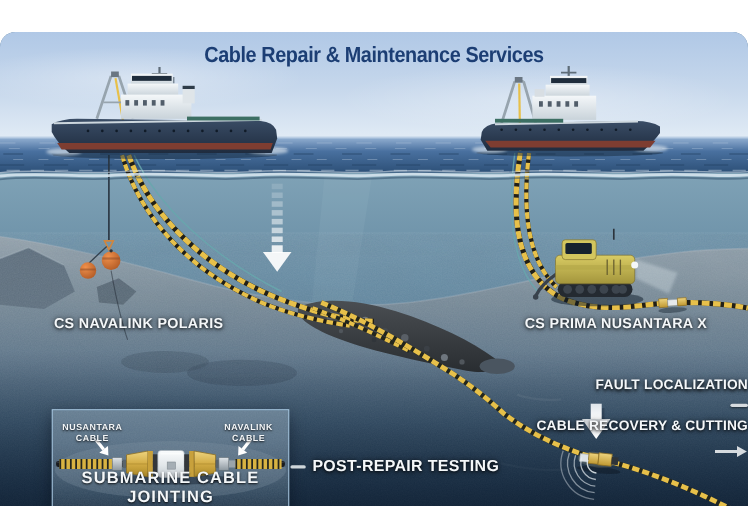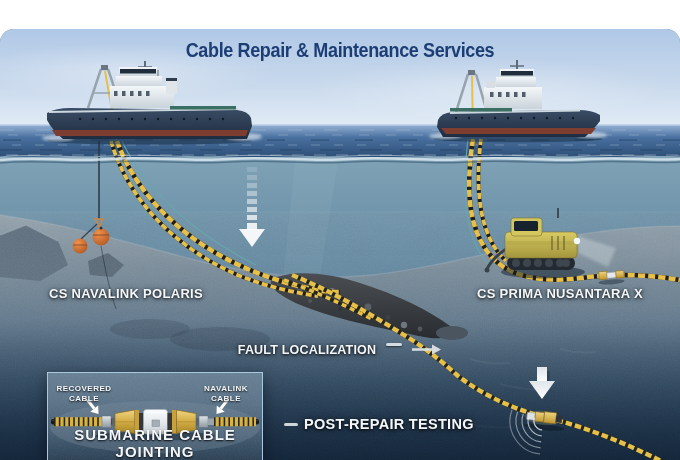--- a/index.html
+++ b/index.html
@@ -10,37 +10,37 @@
          radial-gradient(ellipse 260px 45px at 72% 55%, rgba(255,255,255,.30), rgba(255,255,255,0) 70%),
          linear-gradient(180deg,#b0c8e6 0%,#c7d8ec 48%,#e9f1f8 100%);}
   .scene{position:absolute;left:0;top:0;}
   .title{position:absolute;left:0;right:0;top:10px;margin:0;text-align:center;
          font-size:20px;font-weight:bold;letter-spacing:-0.4px;color:var(--title-navy,#1c3e74);
          transform:scaleX(.9);transform-origin:50% 50%;}
   .ship-label{position:absolute;font-size:13px;font-weight:bold;letter-spacing:.3px;color:var(--label-white,#f4f7f9);
          text-shadow:0 1px 3px rgba(0,0,0,.85),0 0 6px rgba(0,0,0,.45);white-space:nowrap;}
   .ship-label.left{left:49px;top:257px;}
   .ship-label.right{left:477px;top:257px;}
-  .process-row{position:absolute;left:0;right:0;top:314px;display:flex;align-items:flex-start;justify-content:center;gap:10px;}
+  .process-row{position:absolute;left:0;right:0;top:314px;display:flex;align-items:flex-end;justify-content:center;gap:10px;flex-direction:column;}
   .pstep{font-size:12.5px;font-weight:bold;letter-spacing:.2px;color:var(--label-white,#f4f7f9);white-space:nowrap;
          text-shadow:0 1px 3px rgba(0,0,0,.9),0 0 6px rgba(0,0,0,.5);}
   .pdash{display:inline-block;width:16px;height:3px;background:#d6dbdf;border-radius:2px;box-shadow:0 1px 2px rgba(0,0,0,.5);}
   .parrow{display:inline-block;}
   .inset{position:absolute;left:47px;top:343px;width:214px;height:91px;border:1.5px solid #a9c9e2;
          background:linear-gradient(180deg,#667e92 0%,#5a7287 30%,#475e73 62%,#31485d 85%,#26394d 100%);
          box-shadow:0 5px 14px rgba(0,8,18,.5);}
   .inset-art{position:absolute;left:0;top:0;}
   .inset-label{position:absolute;top:11px;font-size:8px;font-weight:bold;letter-spacing:.5px;line-height:1.2;
          color:var(--label-white,#f4f7f9);text-align:center;text-shadow:0 1px 2px rgba(0,0,0,.9);}
   .inset-label span{display:block;}
   .inset-label.recovered{left:6px;width:60px;}
   .inset-label.damaged{left:148px;width:60px;}
   .inset-caption{position:absolute;left:0;right:0;bottom:4px;text-align:center;font-size:15px;font-weight:bold;
          letter-spacing:1px;color:var(--label-white,#f4f7f9);text-shadow:0 1px 2px rgba(0,0,0,.9);}
-  .post-repair{position:absolute;left:264px;top:387px;display:flex;align-items:center;gap:6px;padding-left:20px;}
+  .post-repair{position:absolute;left:264px;top:387px;display:flex;align-items:center;gap:6px;}
   .pr-line{display:inline-block;width:14px;height:3px;background:#cfd6da;border-radius:2px;}
   .pr-text{font-size:14.5px;font-weight:bold;letter-spacing:.3px;color:var(--label-white,#f4f7f9);white-space:nowrap;
          text-shadow:0 1px 3px rgba(0,0,0,.9),0 0 7px rgba(0,0,0,.5);}
 </style>
 </head>
 <body>
 
 <div class="canvas">
   <div class="sky"></div>
 
@@ -346,20 +346,21 @@
     </g>
   </svg>
 
   <h1 class="title">Cable Repair &amp; Maintenance Services</h1>
   <div class="ship-label right">CS PRIMA NUSANTARA X</div>
   <div class="ship-label left">CS NAVALINK POLARIS</div>
 
   <div class="process-row">
     <span class="pstep">FAULT LOCALIZATION</span>
     <span class="pdash"></span>
+    <span class="pstep">CABLE RECOVERY &amp; CUTTING</span>
     <svg class="parrow" width="30" height="13" viewBox="0 0 30 13">
       <line x1="0" y1="6.5" x2="20" y2="6.5" stroke="#d6dbdf" stroke-width="2.6"></line>
       <polygon points="20,1.5 29,6.5 20,11.5" fill="#d6dbdf"></polygon>
     </svg>
   </div>
 
   <div class="inset">
     <svg class="inset-art" width="214" height="91" viewBox="0 0 214 91">
       <defs>
         <linearGradient id="goldG2" x1="0" y1="0" x2="0" y2="1">
@@ -410,21 +411,21 @@
       <g transform="translate(45,34) rotate(-38)" fill="#ffffff">
         <rect x="-1.5" y="-9" width="3" height="11"></rect>
           <polygon points="-5,2 5,2 0,9"></polygon>
       </g>
       <g transform="translate(174,34) rotate(38)" fill="#ffffff">
         <rect x="-1.5" y="-9" width="3" height="11"></rect>
           <polygon points="-5,2 5,2 0,9"></polygon>
       </g>
     </svg>
     <div class="inset-label recovered">
-      <span>RECOVERED</span>
+      <span>NUSANTARA</span>
         <span>CABLE</span>
     </div>
     <div class="inset-label damaged">
       <span>NAVALINK</span>
         <span>CABLE</span>
     </div>
     <div class="inset-caption">SUBMARINE CABLE JOINTING</div>
   </div>
 
   <div class="post-repair">

